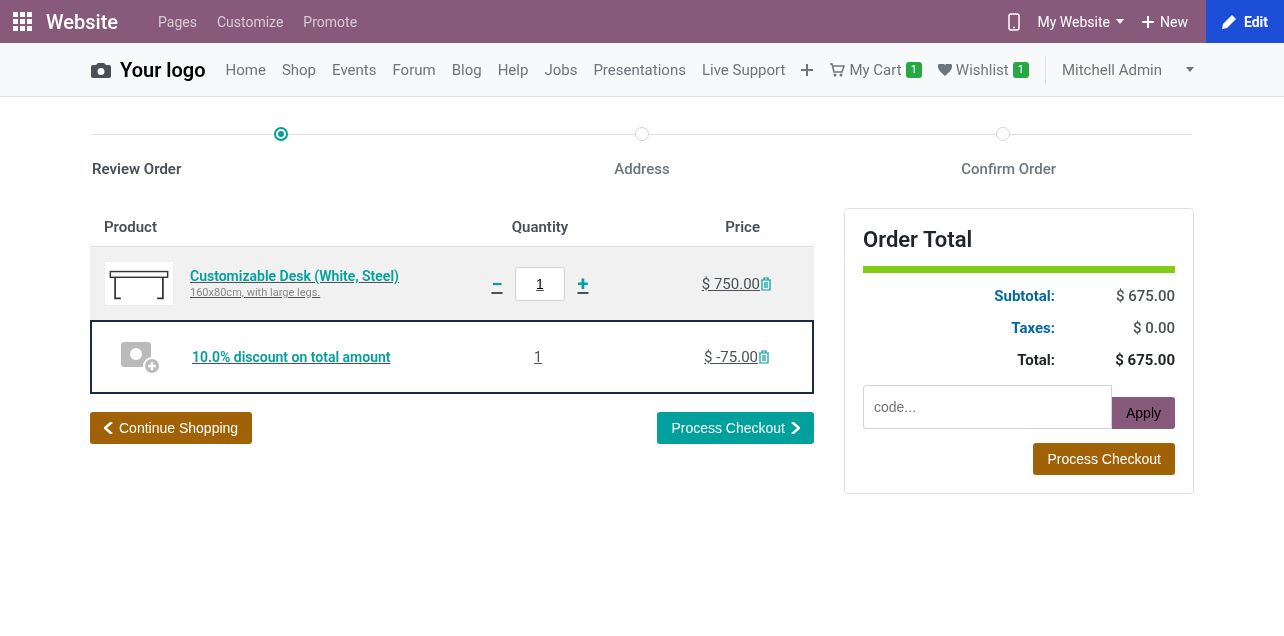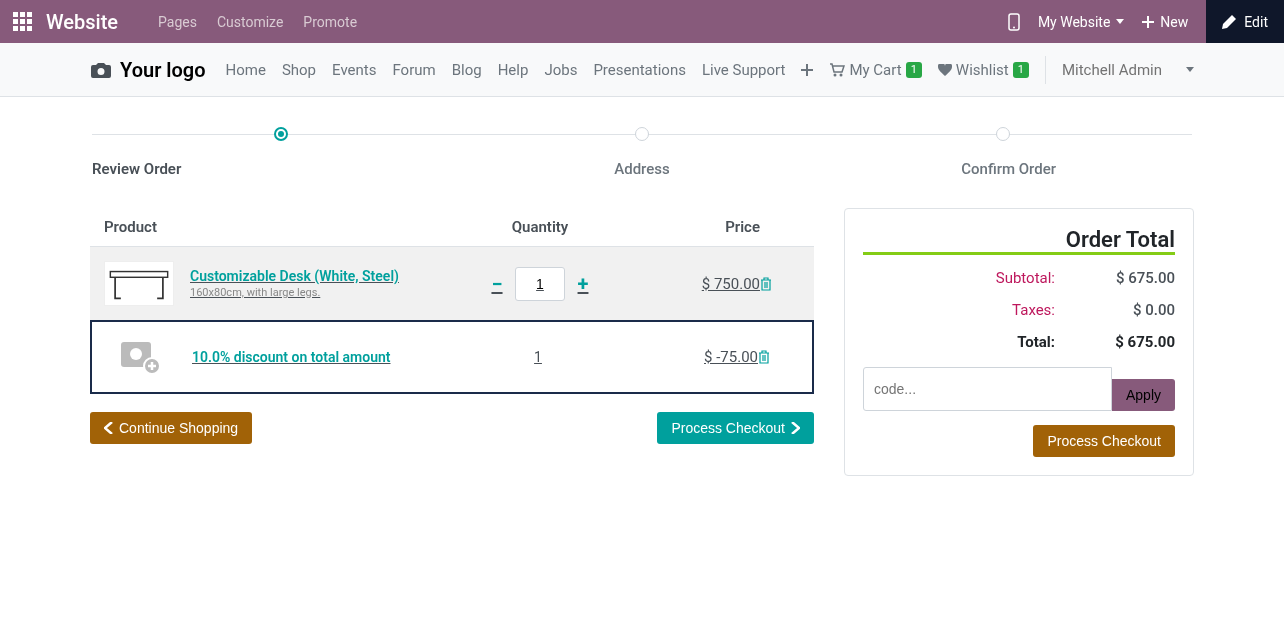--- a/index.html
+++ b/index.html
@@ -7,21 +7,21 @@
     
     .top-nav { background: #875a7b; height: 43px; display: flex; align-items: center; padding: 0 8px; color: #fff; }
     .apps-icon { width: 28px; height: 28px; display: flex; align-items: center; justify-content: center; margin-right: 10px; cursor: pointer; }
     .apps-grid { display: grid; grid-template-columns: repeat(3, 5px); grid-template-rows: repeat(3, 5px); gap: 2px; }
     .apps-grid span { background: #fff; }
     .brand { font-size: 20px; font-weight: 500; margin-right: 40px; }
     .top-menu { display: flex; gap: 20px; }
     .top-menu a { color: #d9cbd3; text-decoration: none; font-size: 14px; cursor: pointer; }
     .top-nav-right { margin-left: auto; display: flex; align-items: center; gap: 18px; font-size: 14px; }
     .top-nav-right .item { display: flex; align-items: center; gap: 6px; cursor: pointer; color: #fff; }
-    .edit-btn { background: #0f172a; height: 43px; display: flex; align-items: center; padding: 0 16px; gap: 8px; margin-right: -8px; cursor: pointer; }
+    .edit-btn { background: #1d4ed8; height: 43px; display: flex; align-items: center; padding: 0 16px; gap: 8px; margin-right: -8px; cursor: pointer; font-weight: bold; }
     
     .site-header { height: 54px; border-bottom: 1px solid #dee2e6; display: flex; align-items: center; padding: 0 90px; background: #f8f9fa; }
     .logo-area { display: flex; align-items: center; gap: 8px; font-size: 20px; font-weight: 600; color: #000000; }
     .site-nav { margin-left: auto; display: flex; align-items: center; gap: 16px; font-size: 15px; color: #6c757d; }
     .site-nav a { text-decoration: none; color: #6c757d; cursor: pointer; display: flex; align-items: center; gap: 4px; }
     .badge-count { background: #28a745; color: #fff; font-size: 11px; padding: 0 5px; border-radius: 3px; min-width: 16px; text-align: center; line-height: 16px; }
     .divider-v { width: 1px; height: 28px; background: #dee2e6; }
     .user-drop { display: flex; align-items: center; gap: 24px; cursor: pointer; color: #737373; }
     
     .page { padding: 30px 90px; }
@@ -62,23 +62,23 @@
     
     .price-area { width: 140px; text-align: right; font-size: 15px; color: #495057; }
     .del-area { width: 40px; text-align: center; color: #00a09d; cursor: pointer; }
     
     .cart-actions { display: flex; justify-content: space-between; margin-top: 18px; }
     .btn { padding: 8px 14px; border-radius: 3px; font-size: 14px; cursor: pointer; border: none; display: inline-flex; align-items: center; gap: 6px; }
     .btn-secondary { background: #a16207; color: #fff; }
     .btn-primary { background: #00a09d; color: #fff; }
     
     .summary-box { border: 1px solid #dee2e6; border-radius: 4px; padding: 18px; }
-    .summary-title { font-size: 22px; font-weight: 600; color: #212529; margin-bottom: 14px; border-bottom: 3px solid #84cc16; text-align: right; }
+    .summary-title { font-size: 22px; font-weight: 600; color: #212529; margin-bottom: 14px; padding-bottom: 14px; border-bottom: 7px solid #84cc16; }
     .summary-line { display: flex; justify-content: space-between; margin-bottom: 14px; font-size: 15px; }
-    .summary-line .lbl { color: #be185d; font-weight: 400; text-align: right; flex: 1; padding-right: 20px; }
+    .summary-line .lbl { color: #0369a1; font-weight: 700; text-align: right; flex: 1; padding-right: 20px; }
     .summary-line .val { font-weight: 500; width: 100px; text-align: right; }
     .summary-line.total .lbl, .summary-line.total .val { font-weight: 700; color: #212529; }
     
     .promo-input-row { display: flex; margin-top: 16px; }
     .promo-input { flex: 1; border: 1px solid #ced4da; border-radius: 3px 0 0 3px; padding: 8px 10px; font-size: 14px; }
     .promo-apply { background: #875a7b; color: #000000; border: none; padding: 8px 14px; border-radius: 0 3px 3px 0; font-size: 14px; cursor: pointer; margin-top: 12px; }
     
     .promo-success-box { border: 2px solid #1a2b4a; padding: 10px; margin-top: 18px; }
     .promo-success { background: #28a745; color: #fff; padding: 16px; text-align: right; font-size: 14px; line-height: 1.5; border-radius: 3px; }
     .promo-code-val { font-weight: 700; }

